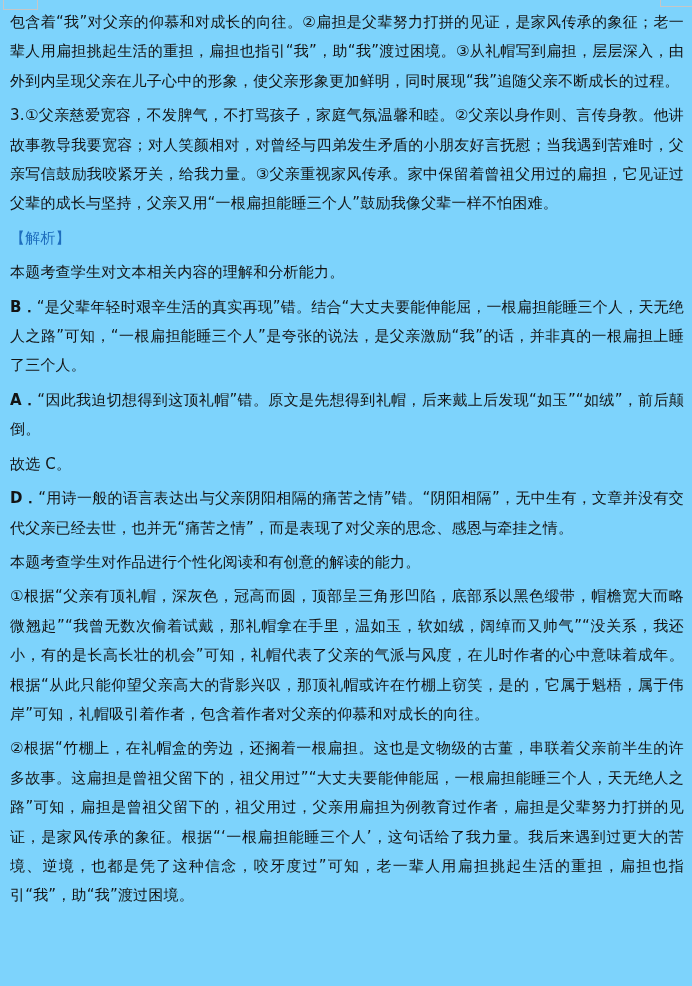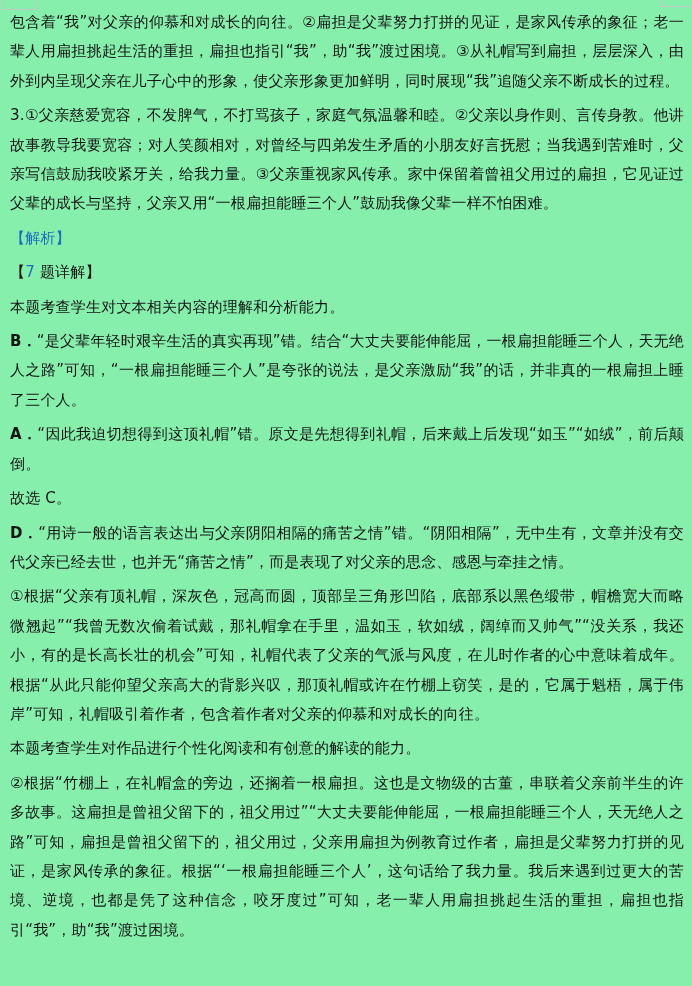--- a/index.html
+++ b/index.html
@@ -1,19 +1,19 @@
 <!DOCTYPE html>
 <html><head>
 <meta charset="utf-8">
 <style>
   html,body{margin:0;padding:0;background:#ffffff;}
   .page{
     position:relative;
     width:692px;height:986px;
-    background:#86efac;
+    background:#7dd3fc;
     overflow:hidden;
     font-family:"DejaVu Sans","Liberation Sans",sans-serif;
     color:#141414;
   }
   .content{
     position:absolute;
     left:10px;top:8px;width:674px;
     font-size:15px;
     line-height:29.4px;
     text-align:justify;
@@ -35,23 +35,22 @@
 </head>
 <body>
 
 <div class="page">
   <div class="sliver sliver-left"></div>
   <div class="sliver sliver-right"></div>
   <div class="content" id="doc-content">
       <p><span>包含着“我”对父亲的仰慕和对成长的向往。②扁担是父辈努力打拼的见证，是家风传承的象征；老一辈人用扁担挑起生活的重担，扁担也指引“我”，助“我”渡过困境。③从礼帽写到扁担，层层深入，由外到内呈现父亲在儿子心中的形象，使父亲形象更加鲜明，同时展现“我”追随父亲不断成长的过程。</span></p>
       <p><span>3.①父亲慈爱宽容，不发脾气，不打骂孩子，家庭气氛温馨和睦。②父亲以身作则、言传身教。他讲故事教导我要宽容；对人笑颜相对，对曾经与四弟发生矛盾的小朋友好言抚慰；当我遇到苦难时，父亲写信鼓励我咬紧牙关，给我力量。③父亲重视家风传承。家中保留着曾祖父用过的扁担，它见证过父辈的成长与坚持，父亲又用“一根扁担能睡三个人”鼓励我像父辈一样不怕困难。</span></p>
       <p><span class="run-blue">【解析】</span></p>
-      <p><span>【</span><span class="run-blue">7</span><span> 题详解】</span></p>
       <p><span>本题考查学生对文本相关内容的理解和分析能力。</span></p>
       <p><span class="run-bold">B．</span><span>“是父辈年轻时艰辛生活的真实再现”错。结合“大丈夫要能伸能屈，一根扁担能睡三个人，天无绝人之路”可知，“一根扁担能睡三个人”是夸张的说法，是父亲激励“我”的话，并非真的一根扁担上睡了三个人。</span></p>
       <p><span class="run-bold">A．</span><span>“因此我迫切想得到这顶礼帽”错。原文是先想得到礼帽，后来戴上后发现“如玉”“如绒”，前后颠倒。</span></p>
       <p><span>故选 C。</span></p>
       <p><span class="run-bold">D．</span><span>“用诗一般的语言表达出与父亲阴阳相隔的痛苦之情”错。“阴阳相隔”，无中生有，文章并没有交代父亲已经去世，也并无“痛苦之情”，而是表现了对父亲的思念、感恩与牵挂之情。</span></p>
+      <p><span>本题考查学生对作品进行个性化阅读和有创意的解读的能力。</span></p>
       <p><span>①根据“父亲有顶礼帽，深灰色，冠高而圆，顶部呈三角形凹陷，底部系以黑色缎带，帽檐宽大而略微翘起”“我曾无数次偷着试戴，那礼帽拿在手里，温如玉，软如绒，阔绰而又帅气”“没关系，我还小，有的是长高长壮的机会”可知，礼帽代表了父亲的气派与风度，在儿时作者的心中意味着成年。根据“从此只能仰望父亲高大的背影兴叹，那顶礼帽或许在竹棚上窃笑，是的，它属于魁梧，属于伟岸”可知，礼帽吸引着作者，包含着作者对父亲的仰慕和对成长的向往。</span></p>
-      <p><span>本题考查学生对作品进行个性化阅读和有创意的解读的能力。</span></p>
       <p><span>②根据“竹棚上，在礼帽盒的旁边，还搁着一根扁担。这也是文物级的古董，串联着父亲前半生的许多故事。这扁担是曾祖父留下的，祖父用过”“大丈夫要能伸能屈，一根扁担能睡三个人，天无绝人之路”可知，扁担是曾祖父留下的，祖父用过，父亲用扁担为例教育过作者，扁担是父辈努力打拼的见证，是家风传承的象征。根据“‘一根扁担能睡三个人’，这句话给了我力量。我后来遇到过更大的苦境、逆境，也都是凭了这种信念，咬牙度过”可知，老一辈人用扁担挑起生活的重担，扁担也指引“我”，助“我”渡过困境。</span></p>
     </div>
 </div>
 
 </body></html>

